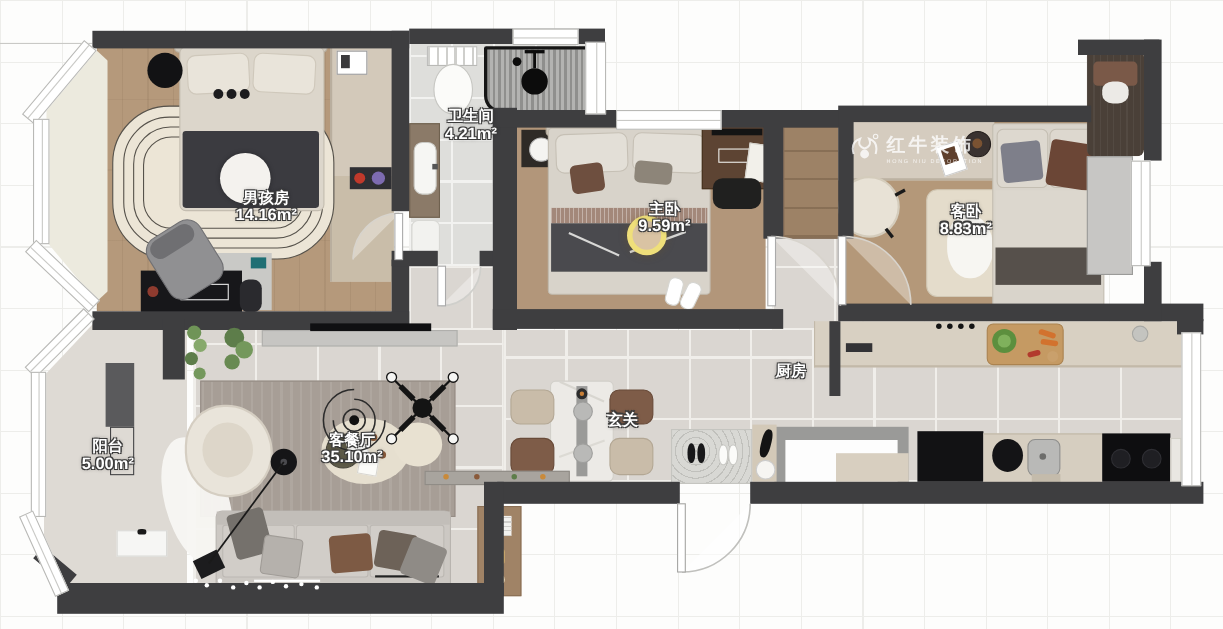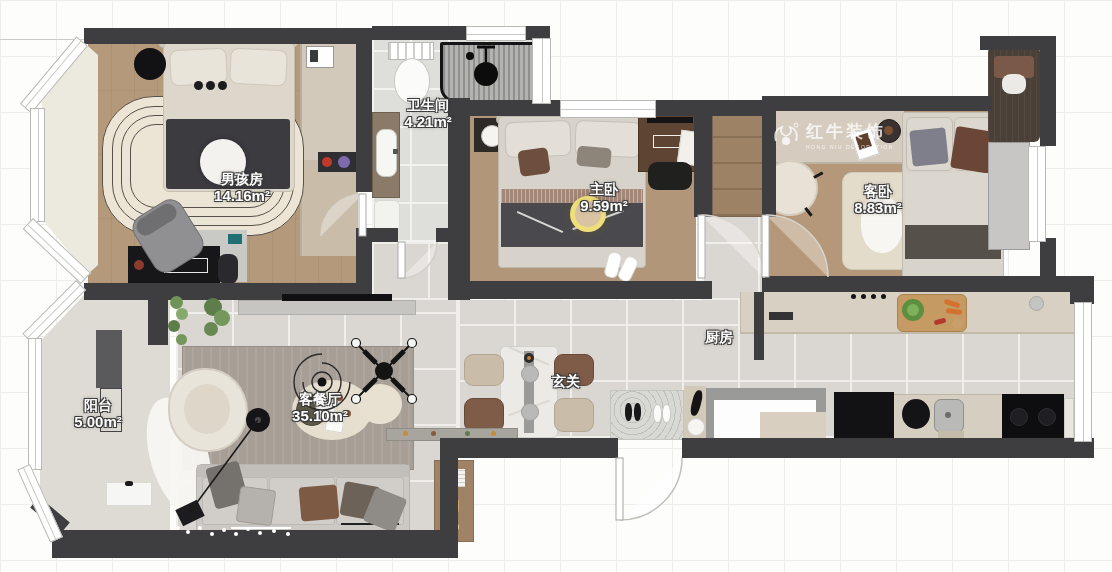--- a/index.html
+++ b/index.html
@@ -25,21 +25,21 @@
     background-image:repeating-linear-gradient(90deg, #f2f2f0 0 2px, transparent 2px 38px),
                      repeating-linear-gradient(0deg, #f2f2f0 0 2px, transparent 2px 38px);}
   .fur{position:absolute;z-index:10;}
   .lbl{position:absolute;z-index:60;transform:translate(-50%,-50%);text-align:center;color:#fff;font-weight:700;line-height:1.15;white-space:nowrap;
     text-shadow:-1px -1px 0 #3c3c3c,1px -1px 0 #3c3c3c,-1px 1px 0 #3c3c3c,1px 1px 0 #3c3c3c,0 0 4px rgba(0,0,0,.45);}
   .lbl .nm{font-size:14px;}
   .lbl .ar{font-size:15px;}
   svg.overlay{position:absolute;left:0;top:0;z-index:50;pointer-events:none;}
   .ring{position:absolute;z-index:55;width:26px;height:26px;border-radius:50%;
     border:5px solid #efdf7a;background:#d9c3a3;box-shadow:0 0 8px rgba(120,90,30,.35);}
-  .wm{position:absolute;z-index:58;display:flex;align-items:center;gap:6px;opacity:.78;}
+  .wm{position:absolute;z-index:58;display:flex;gap:6px;opacity:.78;}
   .wm .brand{color:#fff;font-size:17px;font-weight:700;letter-spacing:3px;}
   .wm .sub{color:#fff;font-size:5px;letter-spacing:1.5px;margin-top:1px;}
 </style>
 </head>
 <body>
 
 <div class="stage">
 
   <div class="floor-wood" style="left:88px;top:42px;width:268px;height:241px;"></div>
   <div class="abs" style="left:42px;top:46px;width:56px;height:228px;z-index:2;background:#eceade;clip-path:polygon(82% 0,100% 4%,100% 96%,82% 100%,0 76%,0 24%);"></div>

